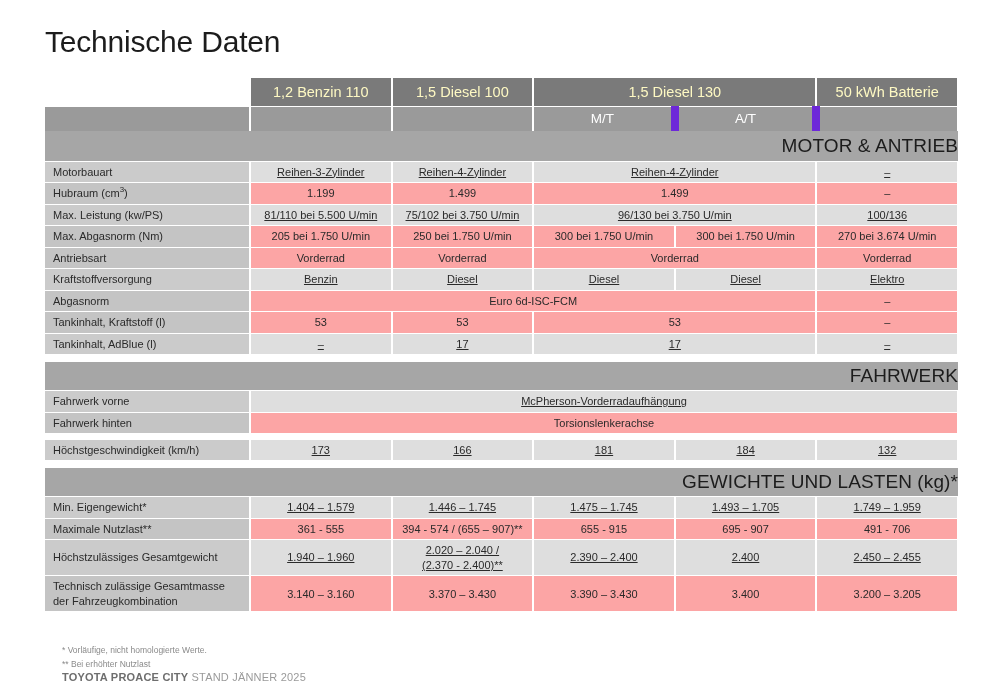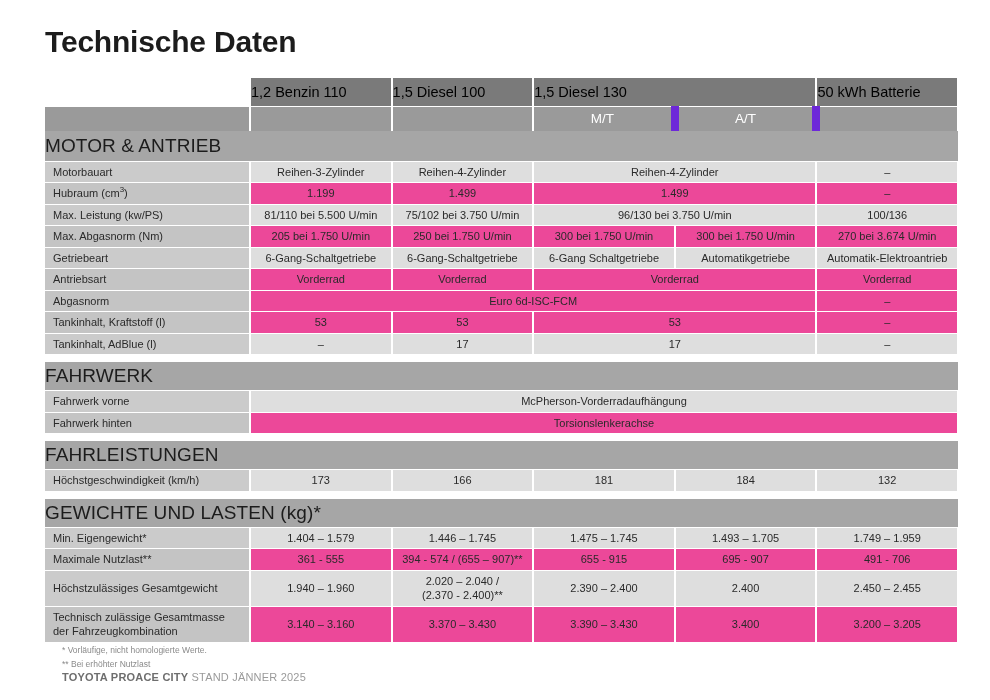--- a/index.html
+++ b/index.html
@@ -15,21 +15,21 @@
     width: 990px; height: 700px;
     background: #ffffff;
     overflow: hidden;
   }
 
   
   .page-title {
     position: absolute;
     left: 45px; top: 25px;
     font-size: 30px;
-    font-weight: bold;
+    font-weight: normal;
     color: #1c1c1c;
     letter-spacing: -0.2px;
   }
 
   
   .spec-table {
     position: absolute;
     left: 45px; top: 78px;
     width: 913px;
     border-collapse: collapse;
@@ -43,22 +43,23 @@
   }
 
   
   col.c-label { width: 205px; }
   col.c-v     { width: 141.6px; }
 
   
   tr.head-row td { height: 28px; }
   .hcell {
     background: #7a7a7a;
-    color: #000000;
+    color: #fef9c3;
     font-size: 14.5px;
+    text-align: center;
     height: 28px;
     line-height: 28px;
     border-left: 2px solid #ffffff;
     border-right: 2px solid #ffffff;
     white-space: nowrap;
   }
   .hcell.blank { background: #ffffff; border: none; }
   .hcell.wide { border-left: 2px solid #ffffff; border-right: 2px solid #ffffff; }
 
   tr.sub-row td { height: 24px; }
@@ -78,20 +79,21 @@
 
   
   tr.section-row td {
     background: #a6a6a6;
     color: #1c1c1c;
     font-size: 19px;
     height: 30px;
     letter-spacing: 0.1px;
     border-top: 3px solid #ffffff;
     border-bottom: 1px solid #ffffff;
+    text-align: right;
   }
   tr.section-row.first td { border-top: none; }
 
   
   td.lbl {
     background: #c9c9c9;
     color: #2a2a2a;
     font-size: 11px;
     padding: 3px 6px 3px 8px;
     border-bottom: 1px solid #ffffff;
@@ -101,22 +103,22 @@
     background: #dcdcdc;
     color: #2a2a2a;
     font-size: 11px;
     text-align: center;
     padding: 3px 3px;
     border-bottom: 1px solid #ffffff;
     border-left: 2px solid #ffffff;
     border-right: 2px solid #ffffff;
     line-height: 1.32;
   }
-  tr.r-odd td.val  { background: #dedede; }
-  tr.r-even td.val { background: #ec4899; }
+  tr.r-odd td.val  { background: #dedede; text-decoration: underline; }
+  tr.r-even td.val { background: #fca5a5; }
   tr.r-odd td.lbl  { background: #cbcbcb; }
   tr.r-even td.lbl { background: #c4c4c4; }
 
   td.spacer {
     background: #ffffff;
     height: 6px;
     border: none;
     padding: 0;
   }
 
@@ -198,35 +200,35 @@
           <td class="val">100/136</td>
         </tr>
         <tr class="r-even">
           <td class="lbl">Max. Abgasnorm (Nm)</td>
           <td class="val">205 bei 1.750 U/min</td>
           <td class="val">250 bei 1.750 U/min</td>
           <td class="val">300 bei 1.750 U/min</td>
           <td class="val">300 bei 1.750 U/min</td>
           <td class="val">270 bei 3.674 U/min</td>
         </tr>
-        <tr class="r-odd">
-          <td class="lbl">Getriebeart</td>
-          <td class="val">6-Gang-Schaltgetriebe</td>
-          <td class="val">6-Gang-Schaltgetriebe</td>
-          <td class="val">6-Gang Schaltgetriebe</td>
-          <td class="val">Automatikgetriebe</td>
-          <td class="val">Automatik-Elektroantrieb</td>
-        </tr>
         <tr class="r-even">
           <td class="lbl">Antriebsart</td>
           <td class="val">Vorderrad</td>
           <td class="val">Vorderrad</td>
           <td class="val" colspan="2">Vorderrad</td>
           <td class="val">Vorderrad</td>
         </tr>
+        <tr class="r-odd">
+          <td class="lbl">Kraftstoffversorgung</td>
+          <td class="val">Benzin</td>
+          <td class="val">Diesel</td>
+          <td class="val">Diesel</td>
+          <td class="val">Diesel</td>
+          <td class="val">Elektro</td>
+        </tr>
         <tr class="r-even">
           <td class="lbl">Abgasnorm</td>
           <td class="val" colspan="4">Euro 6d-ISC-FCM</td>
           <td class="val">–</td>
         </tr>
         <tr class="r-even">
           <td class="lbl">Tankinhalt, Kraftstoff (l)</td>
           <td class="val">53</td>
           <td class="val">53</td>
           <td class="val" colspan="2">53</td>
@@ -248,23 +250,20 @@
         <tr class="r-odd">
           <td class="lbl">Fahrwerk vorne</td>
           <td class="val" colspan="5">McPherson-Vorderradaufhängung</td>
         </tr>
         <tr class="r-even">
           <td class="lbl">Fahrwerk hinten</td>
           <td class="val" colspan="5">Torsionslenkerachse</td>
         </tr>
         <tr>
           <td class="spacer" colspan="6"></td>
-        </tr>
-        <tr class="section-row">
-          <td colspan="6">FAHRLEISTUNGEN</td>
         </tr>
         <tr class="r-odd">
           <td class="lbl">Höchstgeschwindigkeit (km/h)</td>
           <td class="val">173</td>
           <td class="val">166</td>
           <td class="val">181</td>
           <td class="val">184</td>
           <td class="val">132</td>
         </tr>
         <tr>

